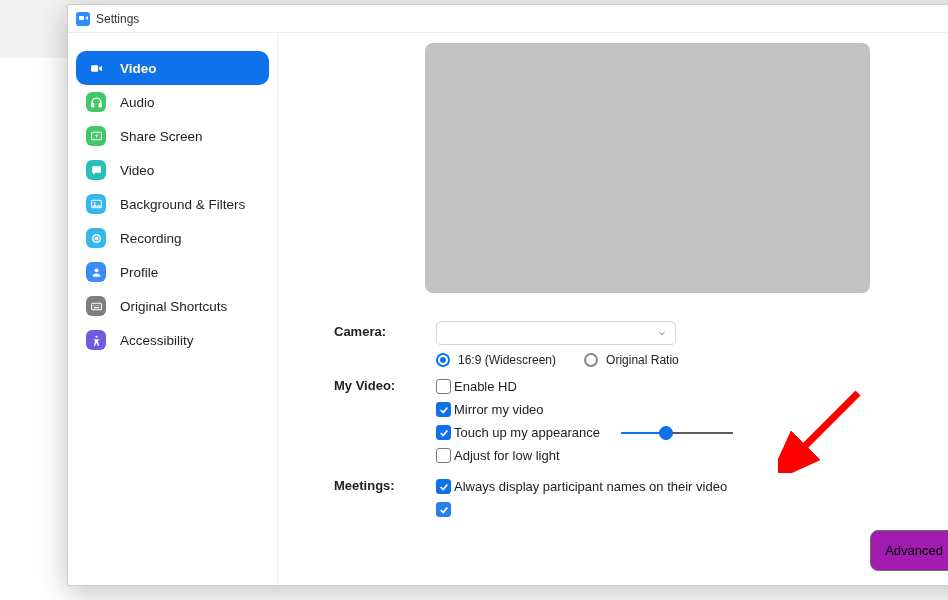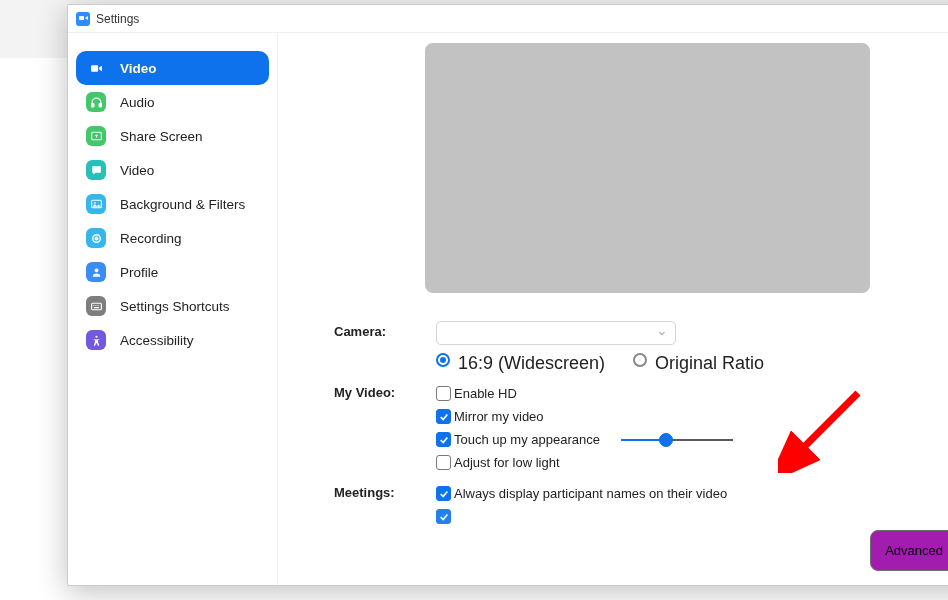--- a/index.html
+++ b/index.html
@@ -123,21 +123,21 @@
     .camera-select {
       width: 240px; height: 24px;
       border: 1px solid #d4d4d4;
       border-radius: 5px;
       display: flex; align-items: center; justify-content: flex-end;
       padding: 0 8px;
       font-size: 11px; color: #aaa;
     }
     
     .inline-radios { display:flex; gap: 28px; align-items:center; margin-top:8px; margin-bottom: 2px;}
-    .radio-item { display:flex; gap:8px; font-size:18px; color:#222;}
+    .radio-item { display:flex; gap:8px; font-size:12px; color:#222;}
     .radio { width:14px; height:14px; border-radius:50%; border:2px solid #0e72ed; display:flex; align-items:center; justify-content:center; }
     .radio.off { border-color:#888;}
     .radio .dot { width:6px; height:6px; border-radius:50%; background:#0e72ed;}
     
     .check-item { display:flex; align-items:center; gap:3px; font-size:13px; color:#222; padding: 4px 0;}
     .checkbox { width:15px; height:15px; border-radius:3px; border:1.5px solid #7a7a7a; display:flex; align-items:center; justify-content:center; background:#fff;}
     .checkbox.checked { background:#0e72ed; border-color:#0e72ed;}
     .checkbox.checked svg { display:block;}
     .checkbox svg { display:none; width:10px; height:10px; }
     
@@ -265,21 +265,21 @@
       <div class="sidebar-item">
         <span class="icon-box" style="background:#7e7e7e">
           <svg viewBox="0 0 24 24" fill="none" stroke="#fff" stroke-width="2">
               <rect x="3" y="6" width="18" height="12" rx="2"></rect>
               <line x1="7" y1="10" x2="7" y2="10" stroke-linecap="round"></line>
               <line x1="11" y1="10" x2="11" y2="10" stroke-linecap="round"></line>
               <line x1="15" y1="10" x2="15" y2="10" stroke-linecap="round"></line>
               <line x1="8" y1="14" x2="16" y2="14" stroke-linecap="round"></line>
             </svg>
         </span>
-        <span>Settings Shortcuts</span>
+        <span>Original Shortcuts</span>
       </div>
 
       <div class="sidebar-item">
         <span class="icon-box" style="background:#7359e0">
           <svg viewBox="0 0 24 24" fill="#fff">
               <circle cx="12" cy="5" r="2"></circle>
               <path d="M5 9l7 1 7-1-4 2v4l2 6-2 1-3-6-3 6-2-1 2-6v-4z"></path>
             </svg>
         </span>
         <span>Accessibility</span>

